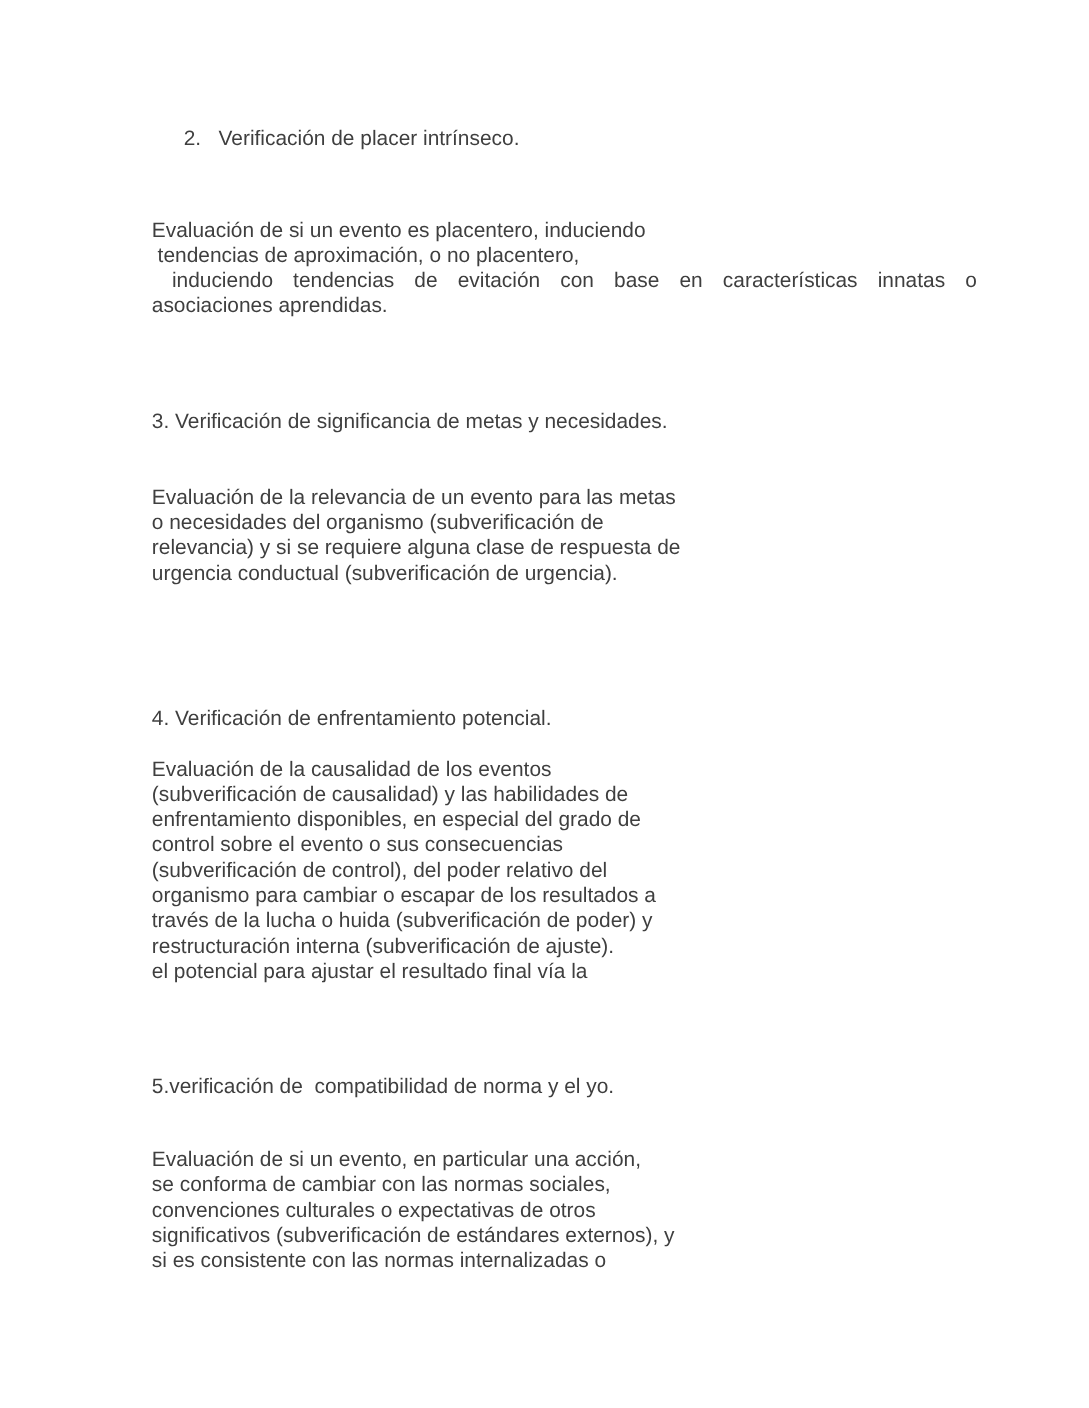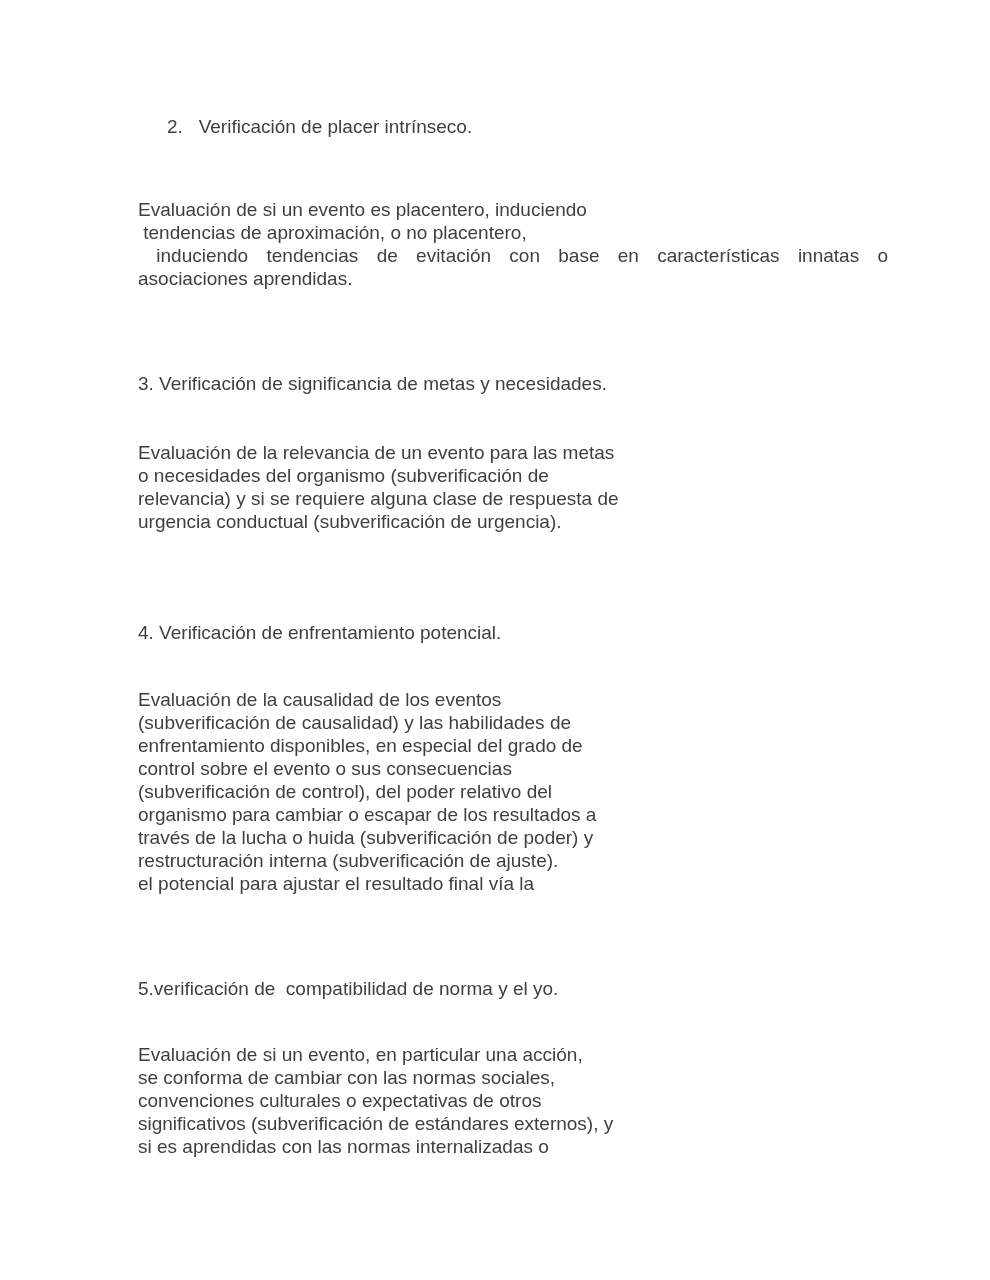--- a/index.html
+++ b/index.html
@@ -56,37 +56,37 @@
 
   <div class="heading block" style="top:336px;margin-top:36px;">3. Verificación de significancia de metas y necesidades.</div>
 
   <div class="para block" style="top:441px;">
     <div class="line">Evaluación de la relevancia de un evento para las metas</div>
     <div class="line">o necesidades del organismo (subverificación de</div>
     <div class="line">relevancia) y si se requiere alguna clase de respuesta de</div>
     <div class="line">urgencia conductual (subverificación de urgencia).</div>
   </div>
 
-  <div class="heading block" style="top:621px;">4. Verificación de enfrentamiento potencial.</div>
+  <div class="heading block" style="top:642px;">4. Verificación de enfrentamiento potencial.</div>
 
   <div class="para block" style="top:688px;">
     <div class="line">Evaluación de la causalidad de los eventos</div>
     <div class="line">(subverificación de causalidad) y las habilidades de</div>
     <div class="line">enfrentamiento disponibles, en especial del grado de</div>
     <div class="line">control sobre el evento o sus consecuencias</div>
     <div class="line">(subverificación de control), del poder relativo del</div>
     <div class="line">organismo para cambiar o escapar de los resultados a</div>
     <div class="line">través de la lucha o huida (subverificación de poder) y</div>
     <div class="line">restructuración interna (subverificación de ajuste).</div>
     <div class="line">el potencial para ajustar el resultado final vía la</div>
   </div>
 
   <div class="heading block" style="top:977px;">5.verificación de  compatibilidad de norma y el yo.</div>
 
   <div class="para block" style="top:1043px;">
     <div class="line">Evaluación de si un evento, en particular una acción,</div>
     <div class="line">se conforma de cambiar con las normas sociales,</div>
     <div class="line">convenciones culturales o expectativas de otros</div>
     <div class="line">significativos (subverificación de estándares externos), y</div>
-    <div class="line">si es aprendidas con las normas internalizadas o</div>
+    <div class="line">si es consistente con las normas internalizadas o</div>
   </div>
 
 </div>
 
 </body></html>

